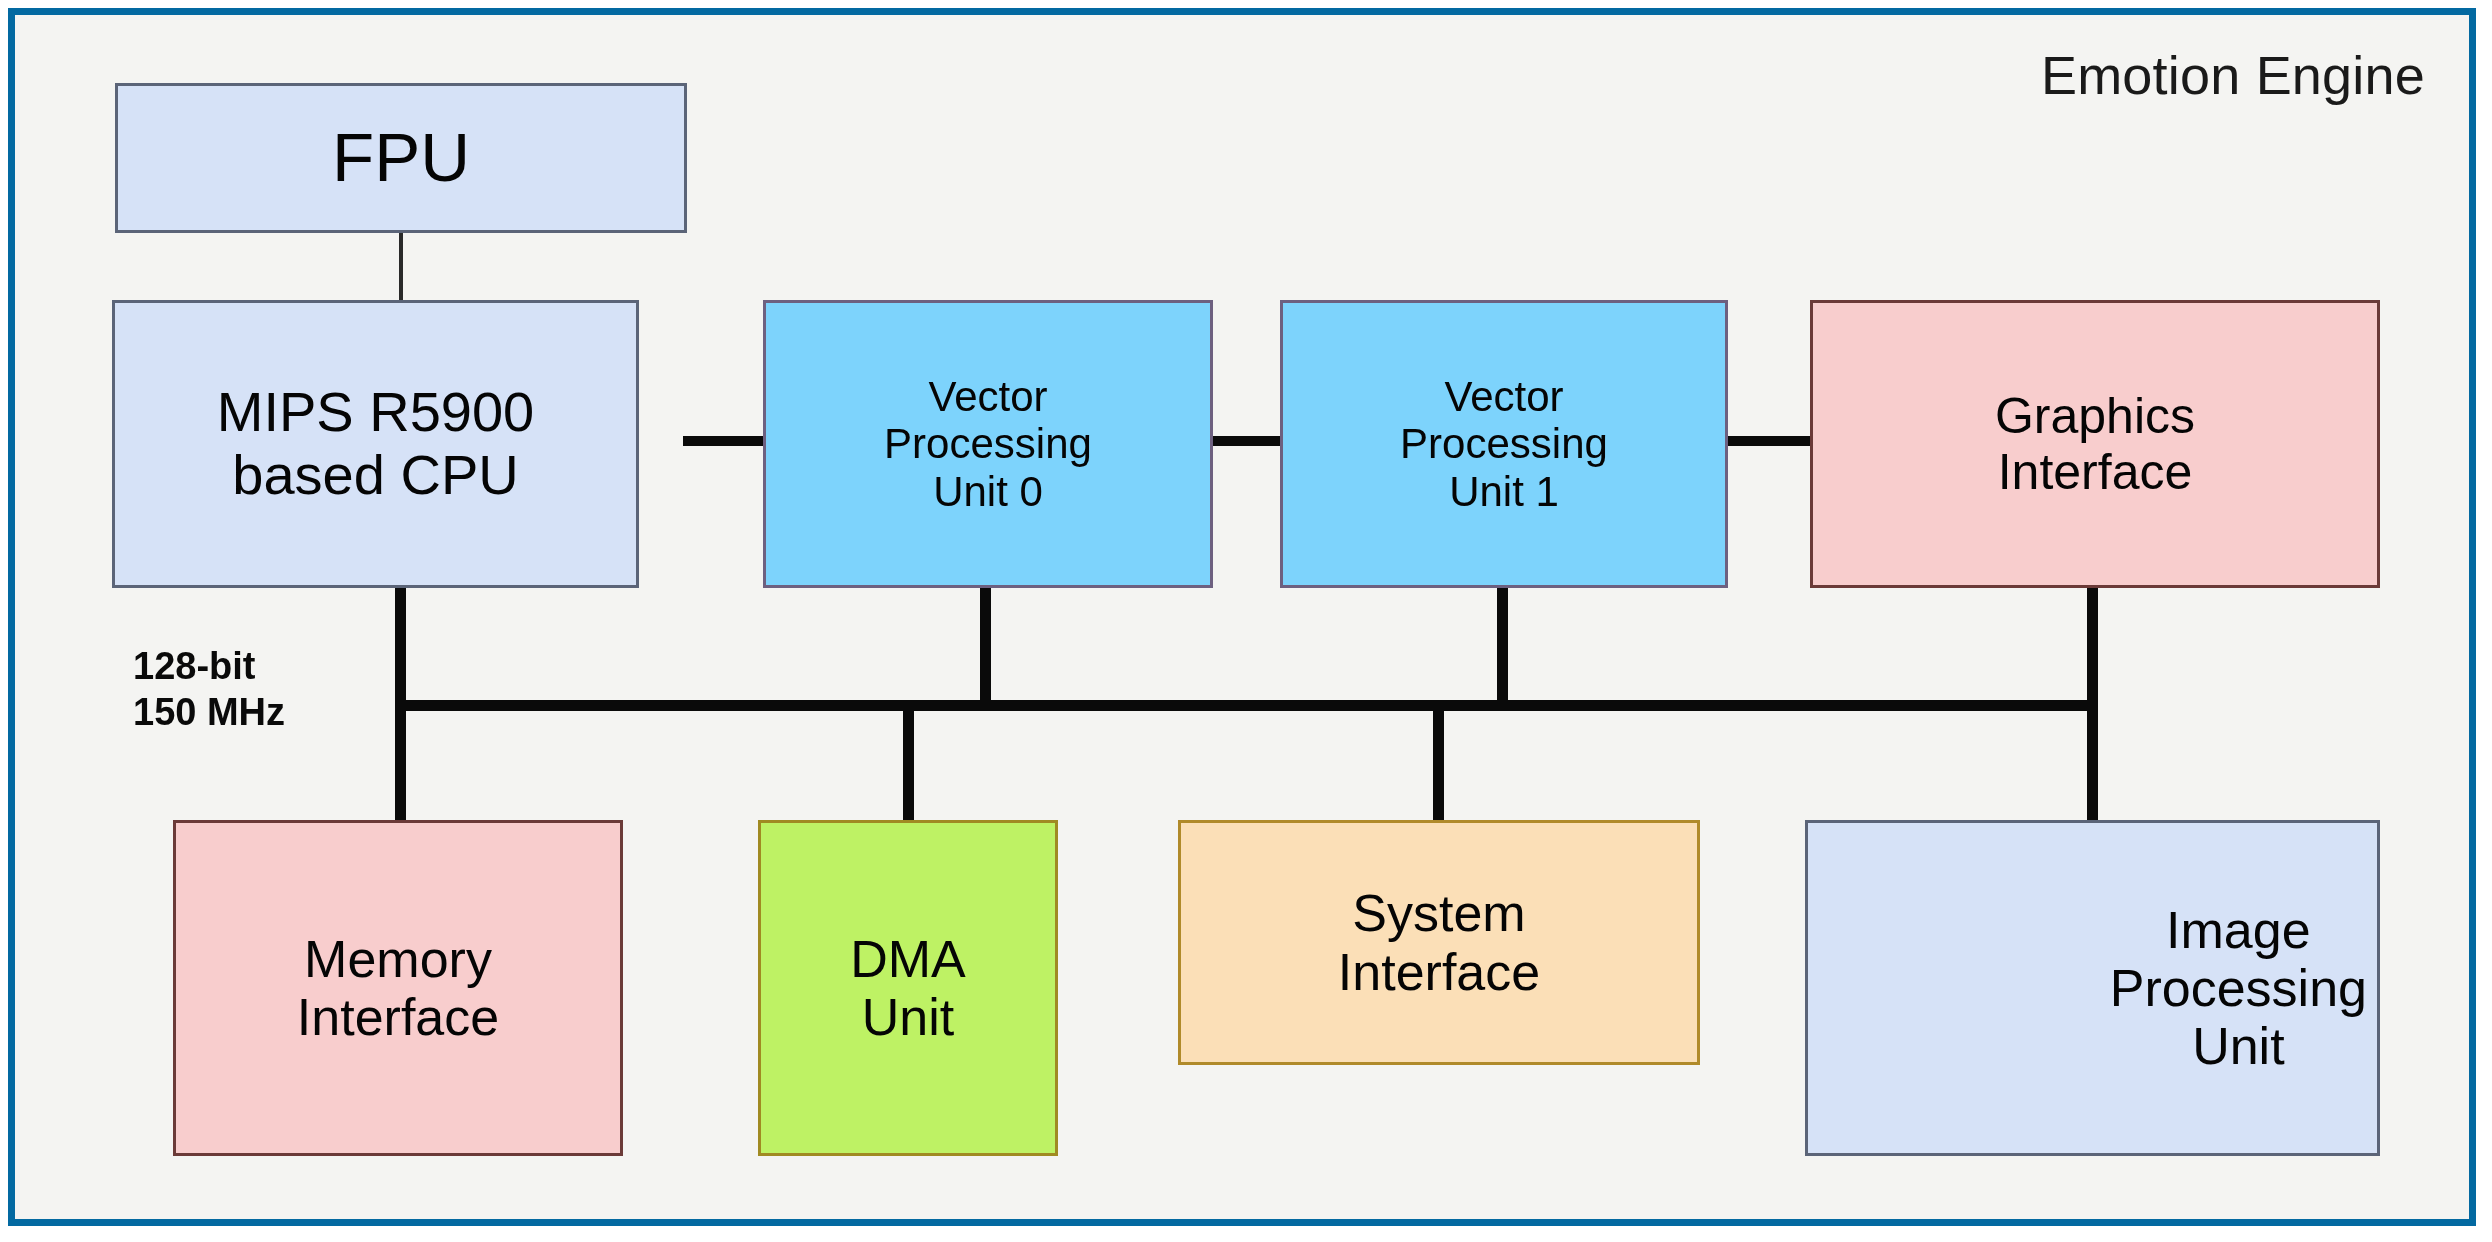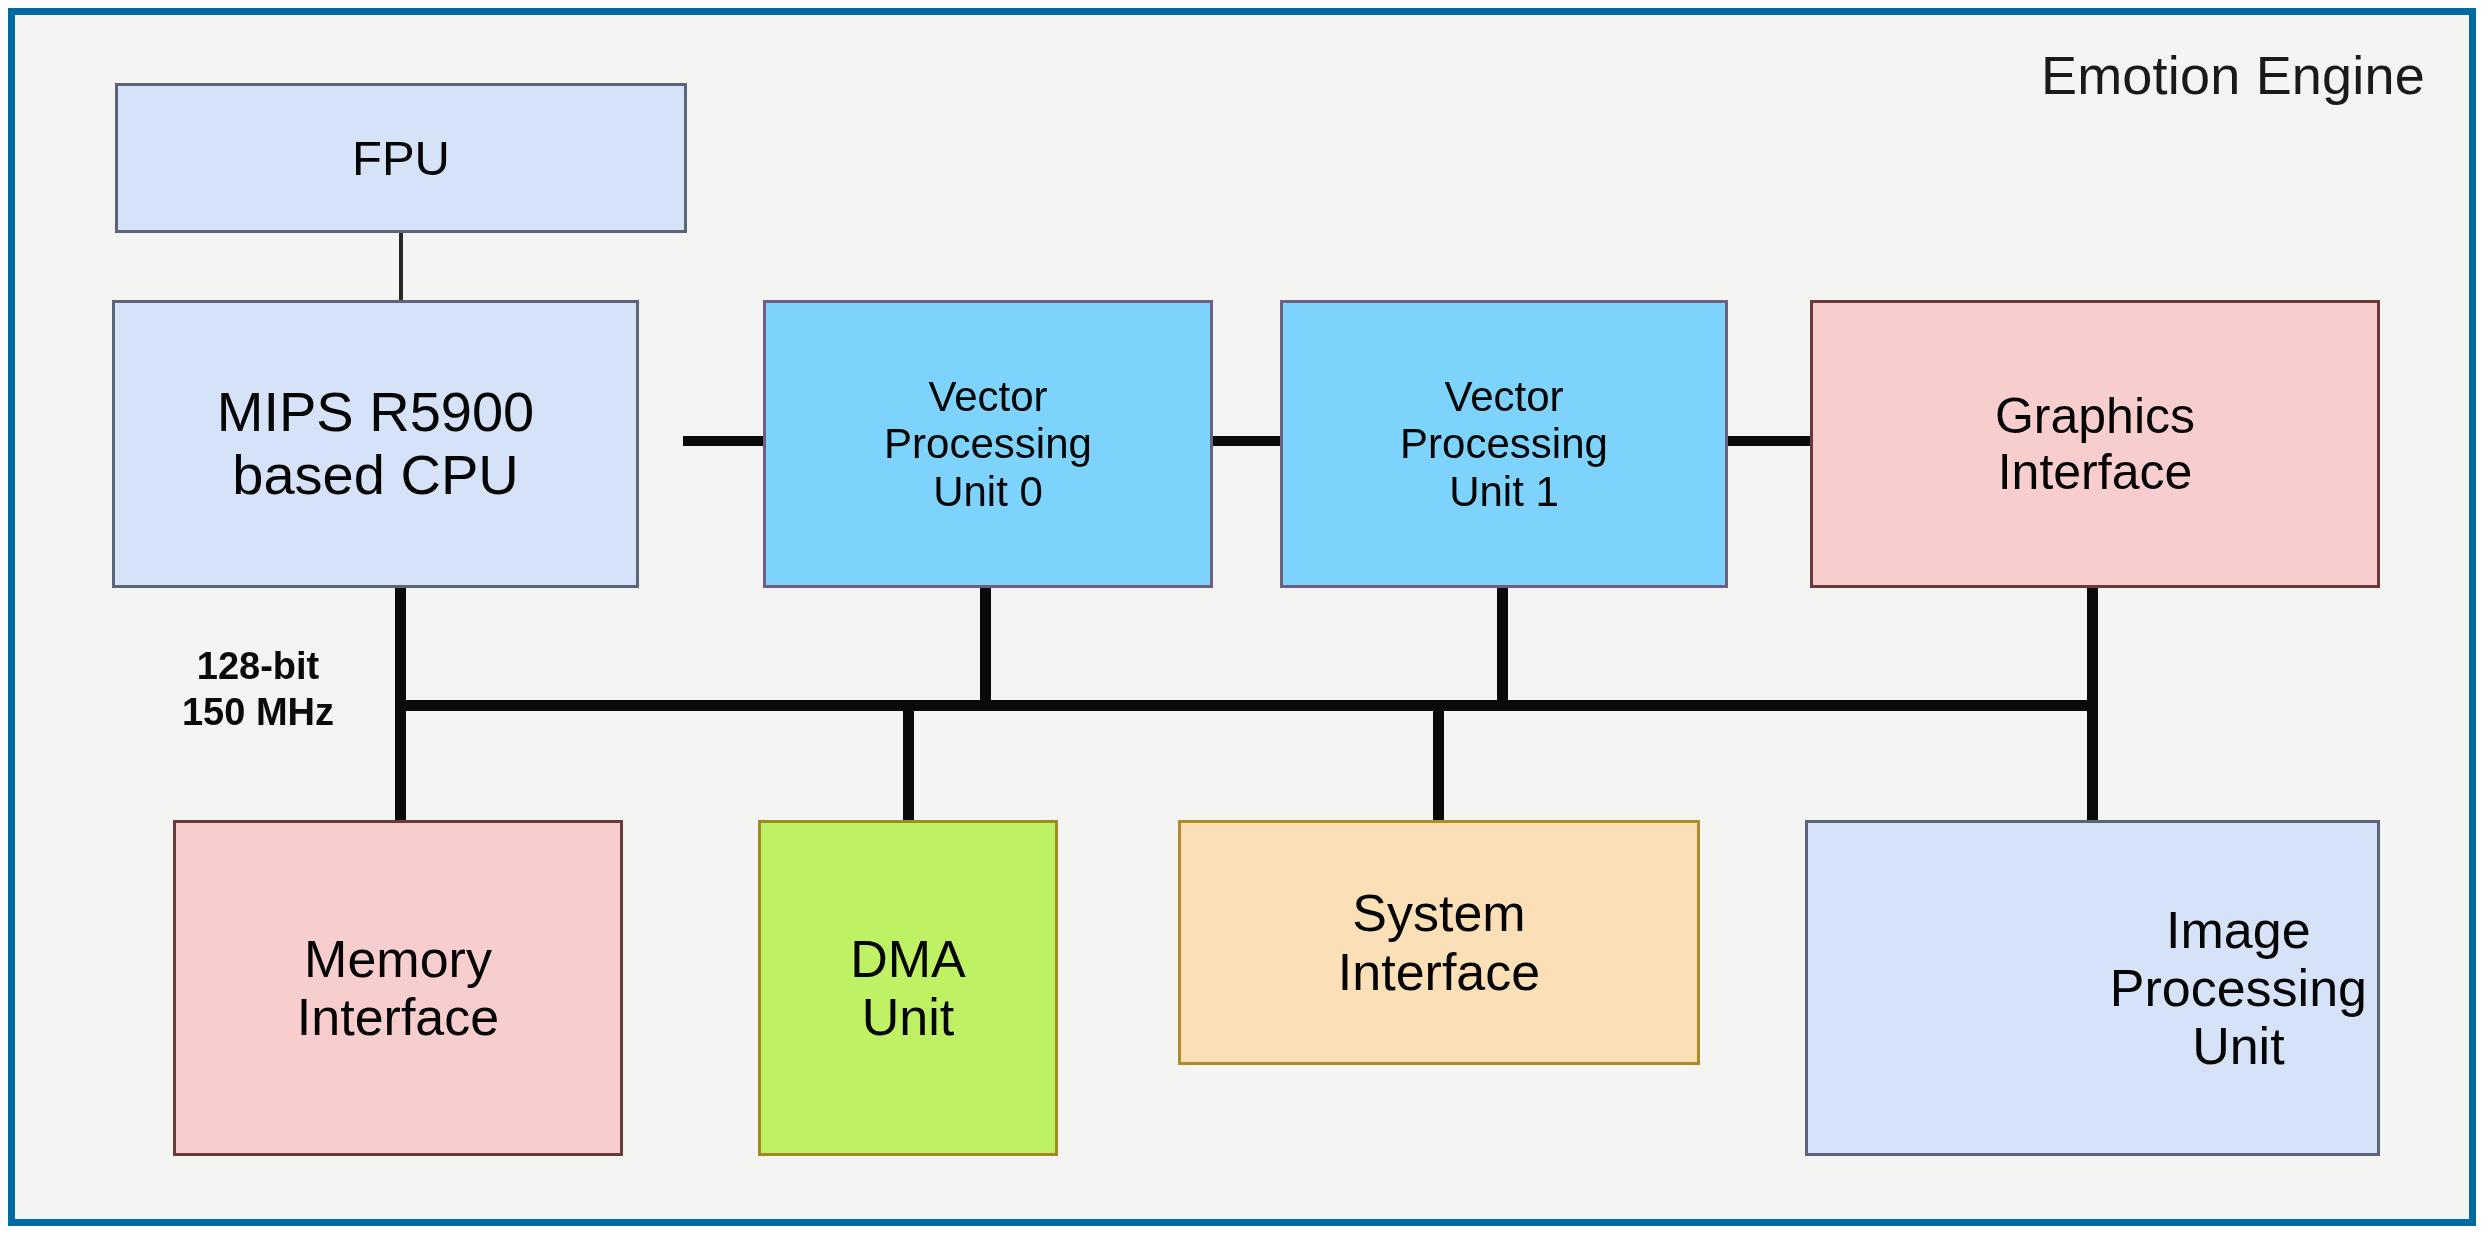--- a/index.html
+++ b/index.html
@@ -66,21 +66,21 @@
   }
 
   
   .blk-blue   { background: #d6e2f7; border-color: #5b6478; }
   .blk-purple { background: #7dd3fc; border-color: #6d6080; }
   .blk-pink   { background: #f8cdcd; border-color: #6b3a38; }
   .blk-yellow { background: #bef264; border-color: #a08a22; }
   .blk-orange { background: #fbdfb7; border-color: #b08a2a; }
 
   
-  #blk-fpu       { left: 100px; top: 68px;  width: 572px; height: 150px; font-size: 49px; }
+  #blk-fpu       { left: 100px; top: 68px;  width: 572px; height: 150px; font-size: 69px; }
   #blk-cpu       { left: 97px;  top: 285px; width: 527px; height: 288px; font-size: 56px; }
   #blk-vpu0      { left: 748px; top: 285px; width: 450px; height: 288px; font-size: 42px; }
   #blk-vpu1      { left: 1265px;top: 285px; width: 448px; height: 288px; font-size: 42px; }
   #blk-gif       { left: 1795px;top: 285px; width: 570px; height: 288px; font-size: 50px; }
   #blk-memif     { left: 158px; top: 805px; width: 450px; height: 336px; font-size: 52px; }
   #blk-dma       { left: 743px; top: 805px; width: 300px; height: 336px; font-size: 52px; }
   #blk-sysif     { left: 1163px;top: 805px; width: 522px; height: 245px; font-size: 52px; }
   #blk-ipu       { left: 1790px;top: 805px; width: 575px; height: 336px; font-size: 52px; justify-content: flex-end; }
 
   
@@ -114,21 +114,21 @@
   #w-memif-up  { left: 380px;  top: 690px; width: 11px;  height: 120px; }
   #w-dma-up    { left: 888px;  top: 690px; width: 11px;  height: 120px; }
   #w-sysif-up  { left: 1418px; top: 690px; width: 11px;  height: 120px; }
 
   
   .bus-note {
     position: absolute;
     left: 118px;
     top: 628px;
     width: 250px;
-    text-align: center;
+    text-align: left;
     font-size: 38px;
     font-weight: bold;
     line-height: 1.22;
     color: #0a0a0a;
     z-index: 6;
   }
   .bus-note span { display: block; }
 </style>
 </head>
 <body>

